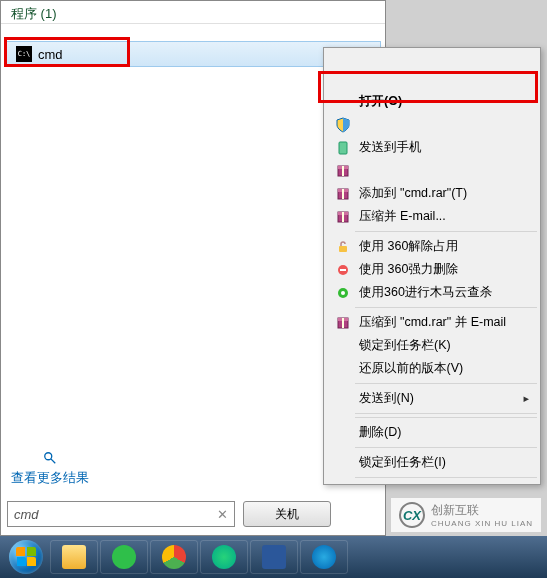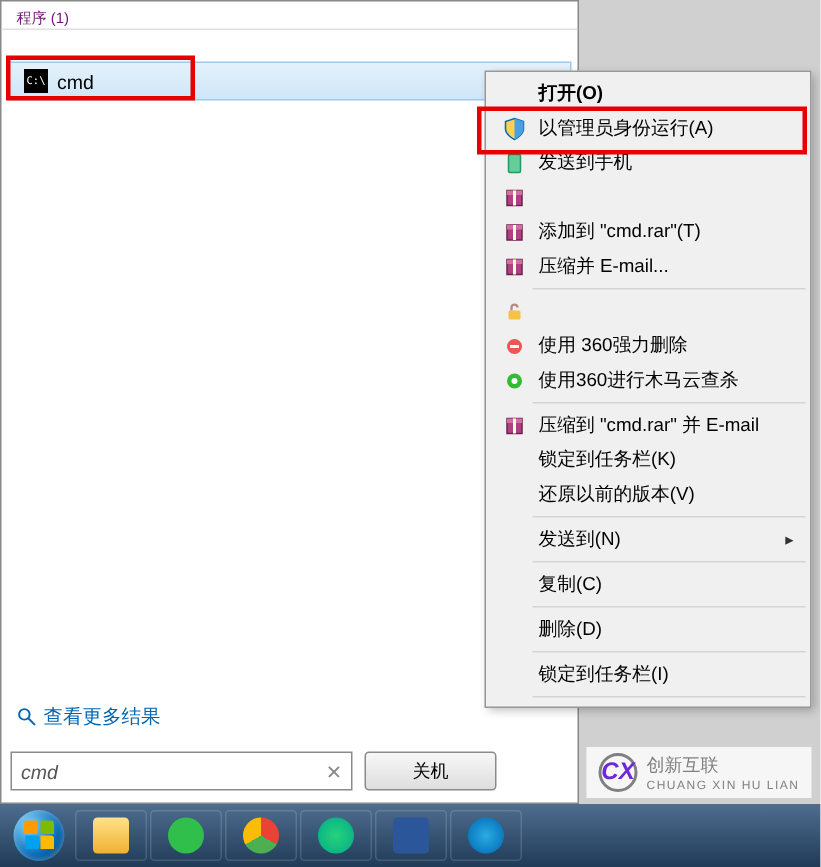--- a/index.html
+++ b/index.html
@@ -1,59 +1,59 @@
 <!DOCTYPE html>
 <html><head>
 <meta charset="utf-8">
 <style>
   * { margin: 0; padding: 0; box-sizing: border-box; font-family: "Microsoft YaHei", "SimSun", sans-serif; }
   body { width: 547px; height: 578px; background: #d0d0d0; position: relative; overflow: hidden; }
 
   .start-panel { position: absolute; left: 0; top: 0; width: 386px; height: 536px; background: #fff; border: 1px solid #888; }
-  .programs-header { padding: 4px 10px 0 10px; font-size: 10px; color: #701a75; border-bottom: 1px solid #e0e0e0; }
+  .programs-header { padding: 4px 10px 0 10px; font-size: 13px; color: #14532d; border-bottom: 1px solid #e0e0e0; }
   .red-box { border: 3px solid #e60000; }
   .cmd-item { display: flex; align-items: center; padding: 4px 10px; background: linear-gradient(#e4f1fb, #cfe6f8); border: 1px solid #9ecaed; }
   .cmd-item-wrap { position: absolute; left: 4px; top: 40px; width: 376px; }
   .red-box-cmd { position: absolute; left: 4px; top: 37px; width: 126px; height: 30px; pointer-events: none; }
   .cmd-icon { width: 16px; height: 16px; background: #000; margin-right: 6px; display: inline-flex; align-items: center; justify-content: center; }
   .cmd-icon::after { content: 'C:\\'; color: #fff; font-size: 7px; font-family: monospace; }
   .cmd-label { font-size: 13px; color: #000; }
 
-  .see-more { position: absolute; left: 10px; bottom: 48px; display: flex; align-items: center; gap: 4px; font-size: 13px; color: #0066b3; }
+  .see-more { position: absolute; left: 10px; bottom: 48px; display: flex; align-items: center; gap: 4px; font-size: 13px; color: #0066b3; flex-direction: column; }
   .search-icon-sm { width: 14px; height: 14px; }
 
   .search-row { position: absolute; left: 6px; bottom: 8px; display: flex; align-items: center; gap: 8px; }
   .search-box { width: 228px; height: 26px; border: 1px solid #8a8a8a; background: #fff; display: flex; align-items: center; padding: 0 6px; font-size: 13px; color: #555; }
   .search-box input { flex: 1; border: none; outline: none; font-size: 13px; background: transparent; font-style: italic; color: #555; }
   .clear-x { color: #888; font-size: 13px; cursor: pointer; }
   .shutdown-btn { width: 88px; height: 26px; background: linear-gradient(#f7f7f7, #dedede); border: 1px solid #8a8a8a; border-radius: 3px; font-size: 12px; }
 
   
   .ctx-menu { position: absolute; left: 323px; top: 47px; width: 218px; background: #f0f0f0; border: 1px solid #979797; box-shadow: 2px 2px 6px rgba(0,0,0,0.25); padding: 3px; }
-  .ctx-inner { border-left: 26px solid #f0f0f0; }
+  .ctx-inner { border-left: 26px solid #f0f0f0; margin-top: 39px; }
   .ctx-item { display: flex; align-items: center; height: 23px; font-size: 12.5px; color: #000; padding-left: 6px; position: relative; margin-left: -26px; }
   .ctx-item .ico { width: 20px; height: 20px; margin-right: 6px; display: inline-flex; align-items: center; justify-content: center; font-size: 14px; }
   .ctx-sep { height: 1px; background: #d4d4d4; margin: 3px 0 3px 2px; }
   .red-box-admin { position: absolute; left: 318px; top: 71px; width: 220px; height: 32px; pointer-events: none; z-index: 10; }
 
   .arrow-r::after { content: '▸'; position: absolute; right: 8px; color: #333; font-size: 11px; }
 
   
   .taskbar { position: absolute; left: 0; bottom: 0; width: 547px; height: 42px; background: linear-gradient(#4f6d8f, #1f3b57); display: flex; align-items: center; padding-left: 4px; gap: 2px; }
   .start-orb { width: 44px; height: 38px; display: flex; align-items: center; justify-content: center; }
   .orb { width: 34px; height: 34px; border-radius: 50%; background: radial-gradient(circle at 30% 30%, #7fd4ff, #0a6ab4 60%, #053a66); box-shadow: 0 0 4px rgba(255,255,255,0.4) inset; position: relative; }
   .orb::before { content:''; position:absolute; left:7px; top:7px; width:9px; height:9px; background:#ff9a00; border-radius:2px 0 0 0; }
   .orb::after  { content:''; position:absolute; right:7px; top:7px; width:9px; height:9px; background:#7cbb00; border-radius:0 2px 0 0; box-shadow: 0 10px 0 #ffb900, -10px 10px 0 #00a1f1; }
 
   .tb-btn { width: 48px; height: 34px; border: 1px solid rgba(255,255,255,0.15); border-radius: 3px; display: flex; align-items: center; justify-content: center; }
   .tb-btn .ti { width: 24px; height: 24px; border-radius: 3px; }
 
   
   .watermark { position: absolute; right: 6px; bottom: 46px; display: flex; align-items: center; gap: 6px; font-size: 12px; color: #808080; background: rgba(255,255,255,0.8); padding: 4px 8px; }
-  .watermark .wm-logo { width: 26px; height: 26px; border: 2px solid #808080; border-radius: 50%; display: flex; align-items: center; justify-content: center; font-weight: bold; font-size: 16px; color: #6d28d9; font-style: italic; }
+  .watermark .wm-logo { width: 26px; height: 26px; border: 2px solid #808080; border-radius: 50%; display: flex; align-items: center; justify-content: center; font-weight: bold; font-size: 13px; color: #0f766e; font-style: italic; }
   .watermark .wm-sub { font-size: 8px; letter-spacing: 1px; }
 
   svg { display: block; }
 </style>
 </head>
 <body>
 
 <div class="start-panel">
   <div class="programs-header">程序 (1)</div>
 
@@ -92,21 +92,20 @@
         <span class="ico"></span>
         <b><span>打开(O)</span></b>
       </div>
     <div class="ctx-item">
         <span class="ico">
           <svg width="16" height="16" viewBox="0 0 16 16">
             <path d="M8 1 L14 3 V8 C14 12 8 15 8 15 C8 15 2 12 2 8 V3 Z" fill="#ffd24d" stroke="#0066b3"></path>
             <path d="M8 1 L14 3 V8 C14 12 8 15 8 15 V1 Z" fill="#4aa0e0"></path>
           </svg>
         </span>
-        <span>以管理员身份运行(A)</span>
       </div>
     <div class="ctx-item">
         <span class="ico">
           <svg width="14" height="14" viewBox="0 0 14 14">
             <rect x="3" y="1" width="8" height="12" rx="1" fill="#6c9" stroke="#296"></rect>
           </svg>
         </span>
         <span>发送到手机</span>
       </div>
     <div class="ctx-item">
@@ -139,20 +138,21 @@
         <span>压缩并 E-mail...</span>
       </div>
     <div class="ctx-sep"></div>
     <div class="ctx-item">
         <span class="ico">
           <svg width="14" height="14" viewBox="0 0 14 14">
             <rect x="3" y="6" width="8" height="6" rx="1" fill="#f7c244"></rect>
             <path d="M5 6 V4 a2 2 0 0 1 4 0" fill="none" stroke="#b88" stroke-width="1.5"></path>
           </svg>
         </span>
+        <span>使用 360解除占用</span>
       </div>
     <div class="ctx-item">
         <span class="ico">
           <svg width="14" height="14" viewBox="0 0 14 14">
             <circle cx="7" cy="7" r="5" fill="#e55"></circle>
             <line x1="4" y1="7" x2="10" y2="7" stroke="#fff" stroke-width="2"></line>
           </svg>
         </span>
         <span>使用 360强力删除</span>
       </div>
@@ -183,24 +183,20 @@
     <div class="ctx-item">
         <span class="ico"></span>
         <span>还原以前的版本(V)</span>
       </div>
     <div class="ctx-sep"></div>
     <div class="ctx-item arrow-r">
         <span class="ico"></span>
         <span>发送到(N)</span>
       </div>
     <div class="ctx-sep"></div>
-    <div class="ctx-item">
-        <span class="ico"></span>
-        <span>复制(C)</span>
-      </div>
     <div class="ctx-sep"></div>
     <div class="ctx-item">
         <span class="ico"></span>
         <span>删除(D)</span>
       </div>
     <div class="ctx-sep"></div>
     <div class="ctx-item">
         <span class="ico"></span>
         <span>锁定到任务栏(I)</span>
       </div>

